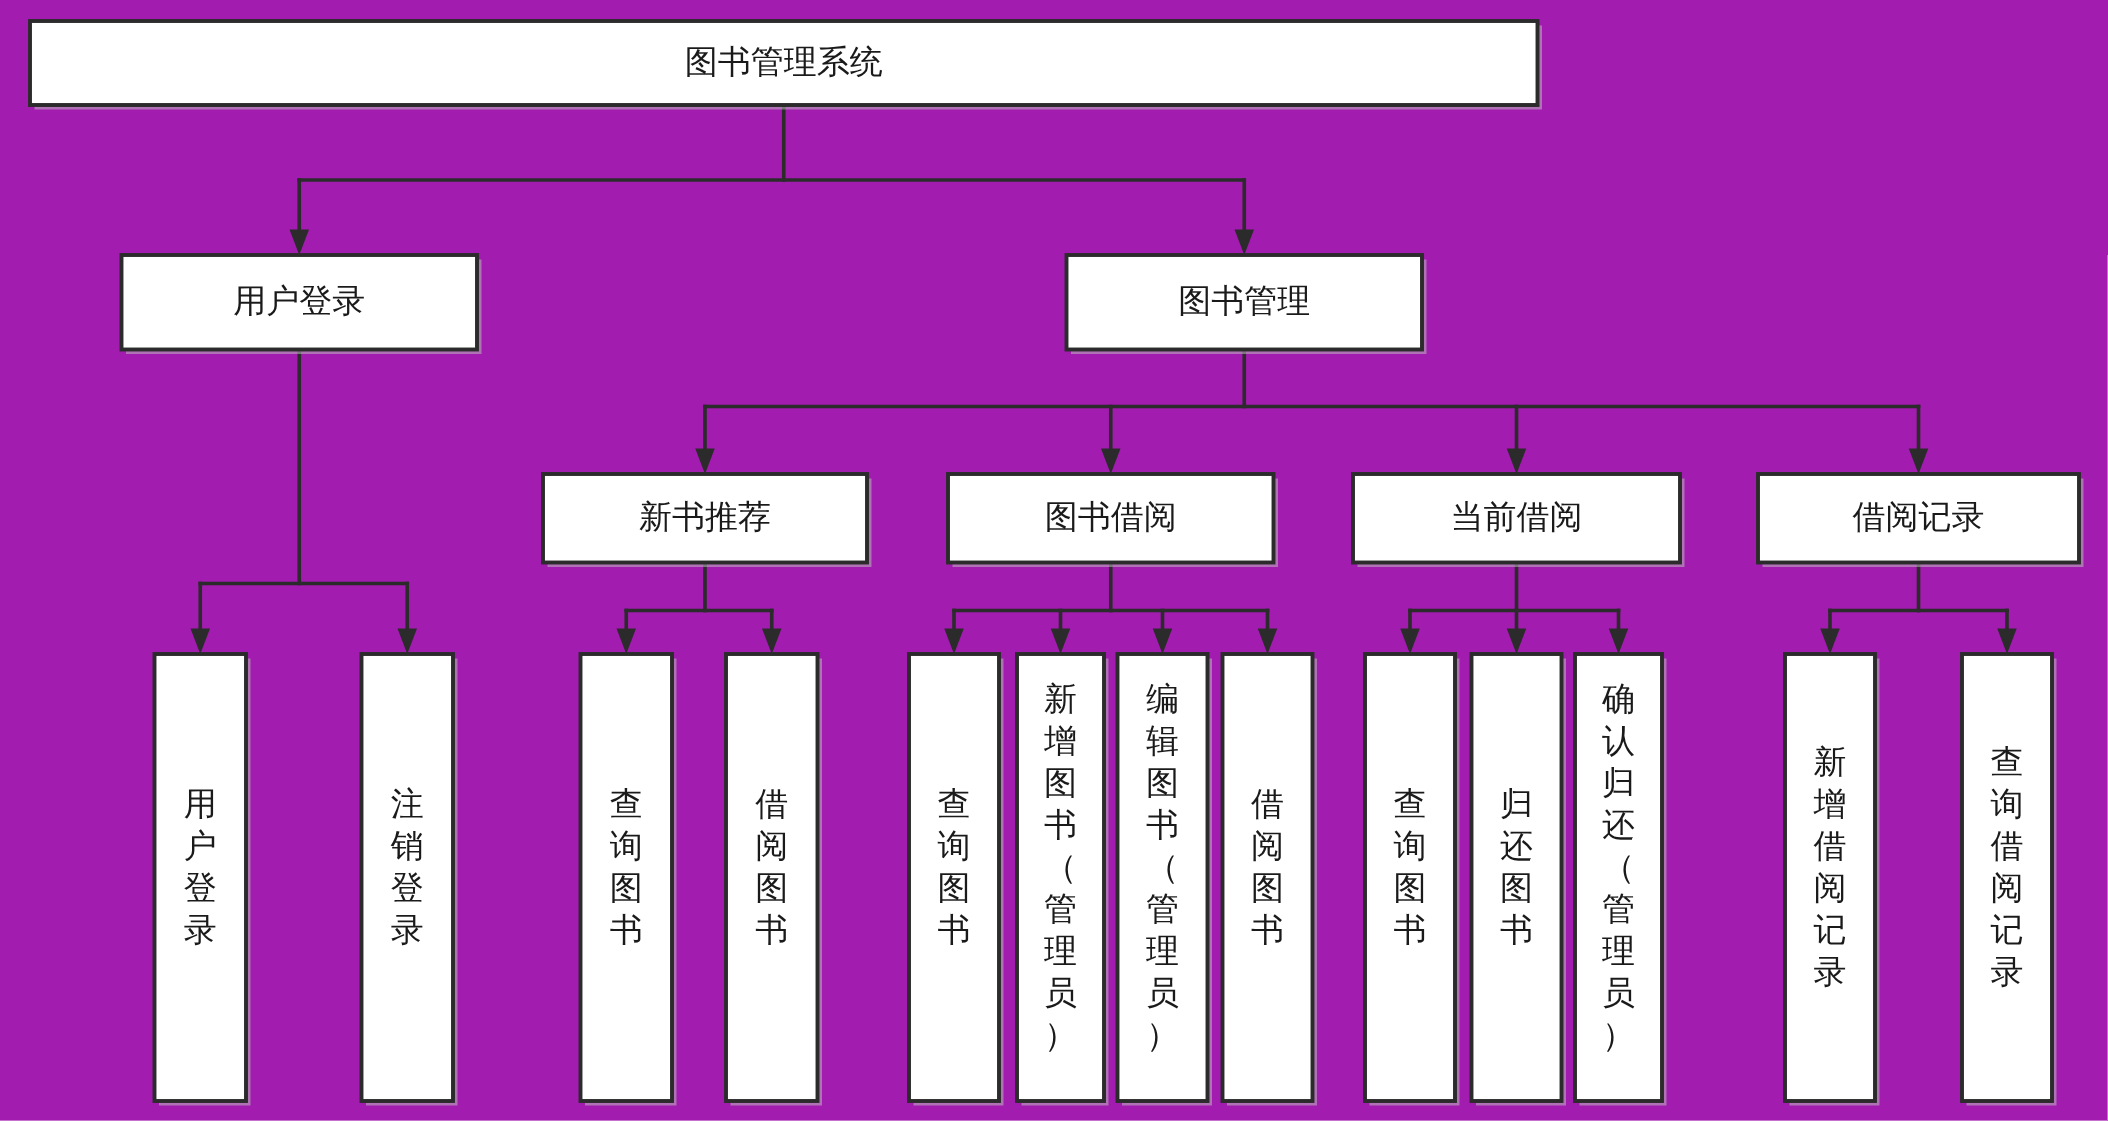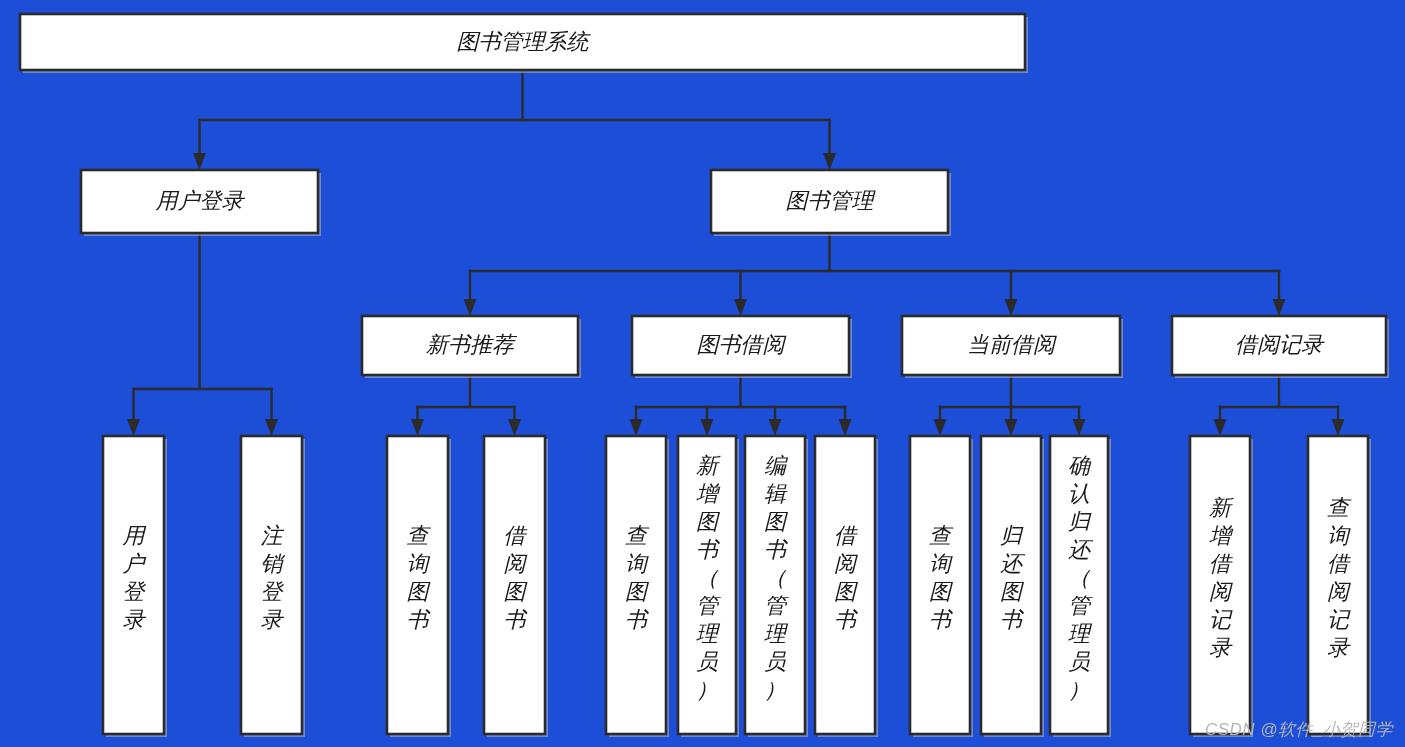--- a/index.html
+++ b/index.html
@@ -12,22 +12,21 @@
     font-family: "Liberation Sans", "DejaVu Sans", sans-serif;
     width: 1405px;
     height: 747px;
     overflow: hidden;
     position: relative;
   }
   #diagram-root {
     position: relative;
     width: 1405px;
     height: 747px;
-    background: #1d4ed8;
-    font-style: italic;
+    background: #a21caf;
   }
   svg.diagram-canvas {
     position: absolute;
     left: 0;
     top: 0;
     width: 1405px;
     height: 747px;
     display: block;
   }
   .node-box {
@@ -243,14 +242,13 @@
           <rect class="node-box" x="1190" y="436" width="60" height="298"></rect>
           <text class="node-label-vertical" x="1220" y="515"><tspan x="1220" dy="0">新</tspan><tspan x="1220" dy="28">增</tspan><tspan x="1220" dy="28">借</tspan><tspan x="1220" dy="28">阅</tspan><tspan x="1220" dy="28">记</tspan><tspan x="1220" dy="28">录</tspan></text>
         </g>
         <g>
           <rect class="node-shadow" x="1311" y="439" width="60" height="298"></rect>
           <rect class="node-box" x="1308" y="436" width="60" height="298"></rect>
           <text class="node-label-vertical" x="1338" y="515"><tspan x="1338" dy="0">查</tspan><tspan x="1338" dy="28">询</tspan><tspan x="1338" dy="28">借</tspan><tspan x="1338" dy="28">阅</tspan><tspan x="1338" dy="28">记</tspan><tspan x="1338" dy="28">录</tspan></text>
         </g>
       </g>
   </svg>
-  <div class="watermark">CSDN @软件_小贺同学</div>
 </div>
 
 </body></html>

